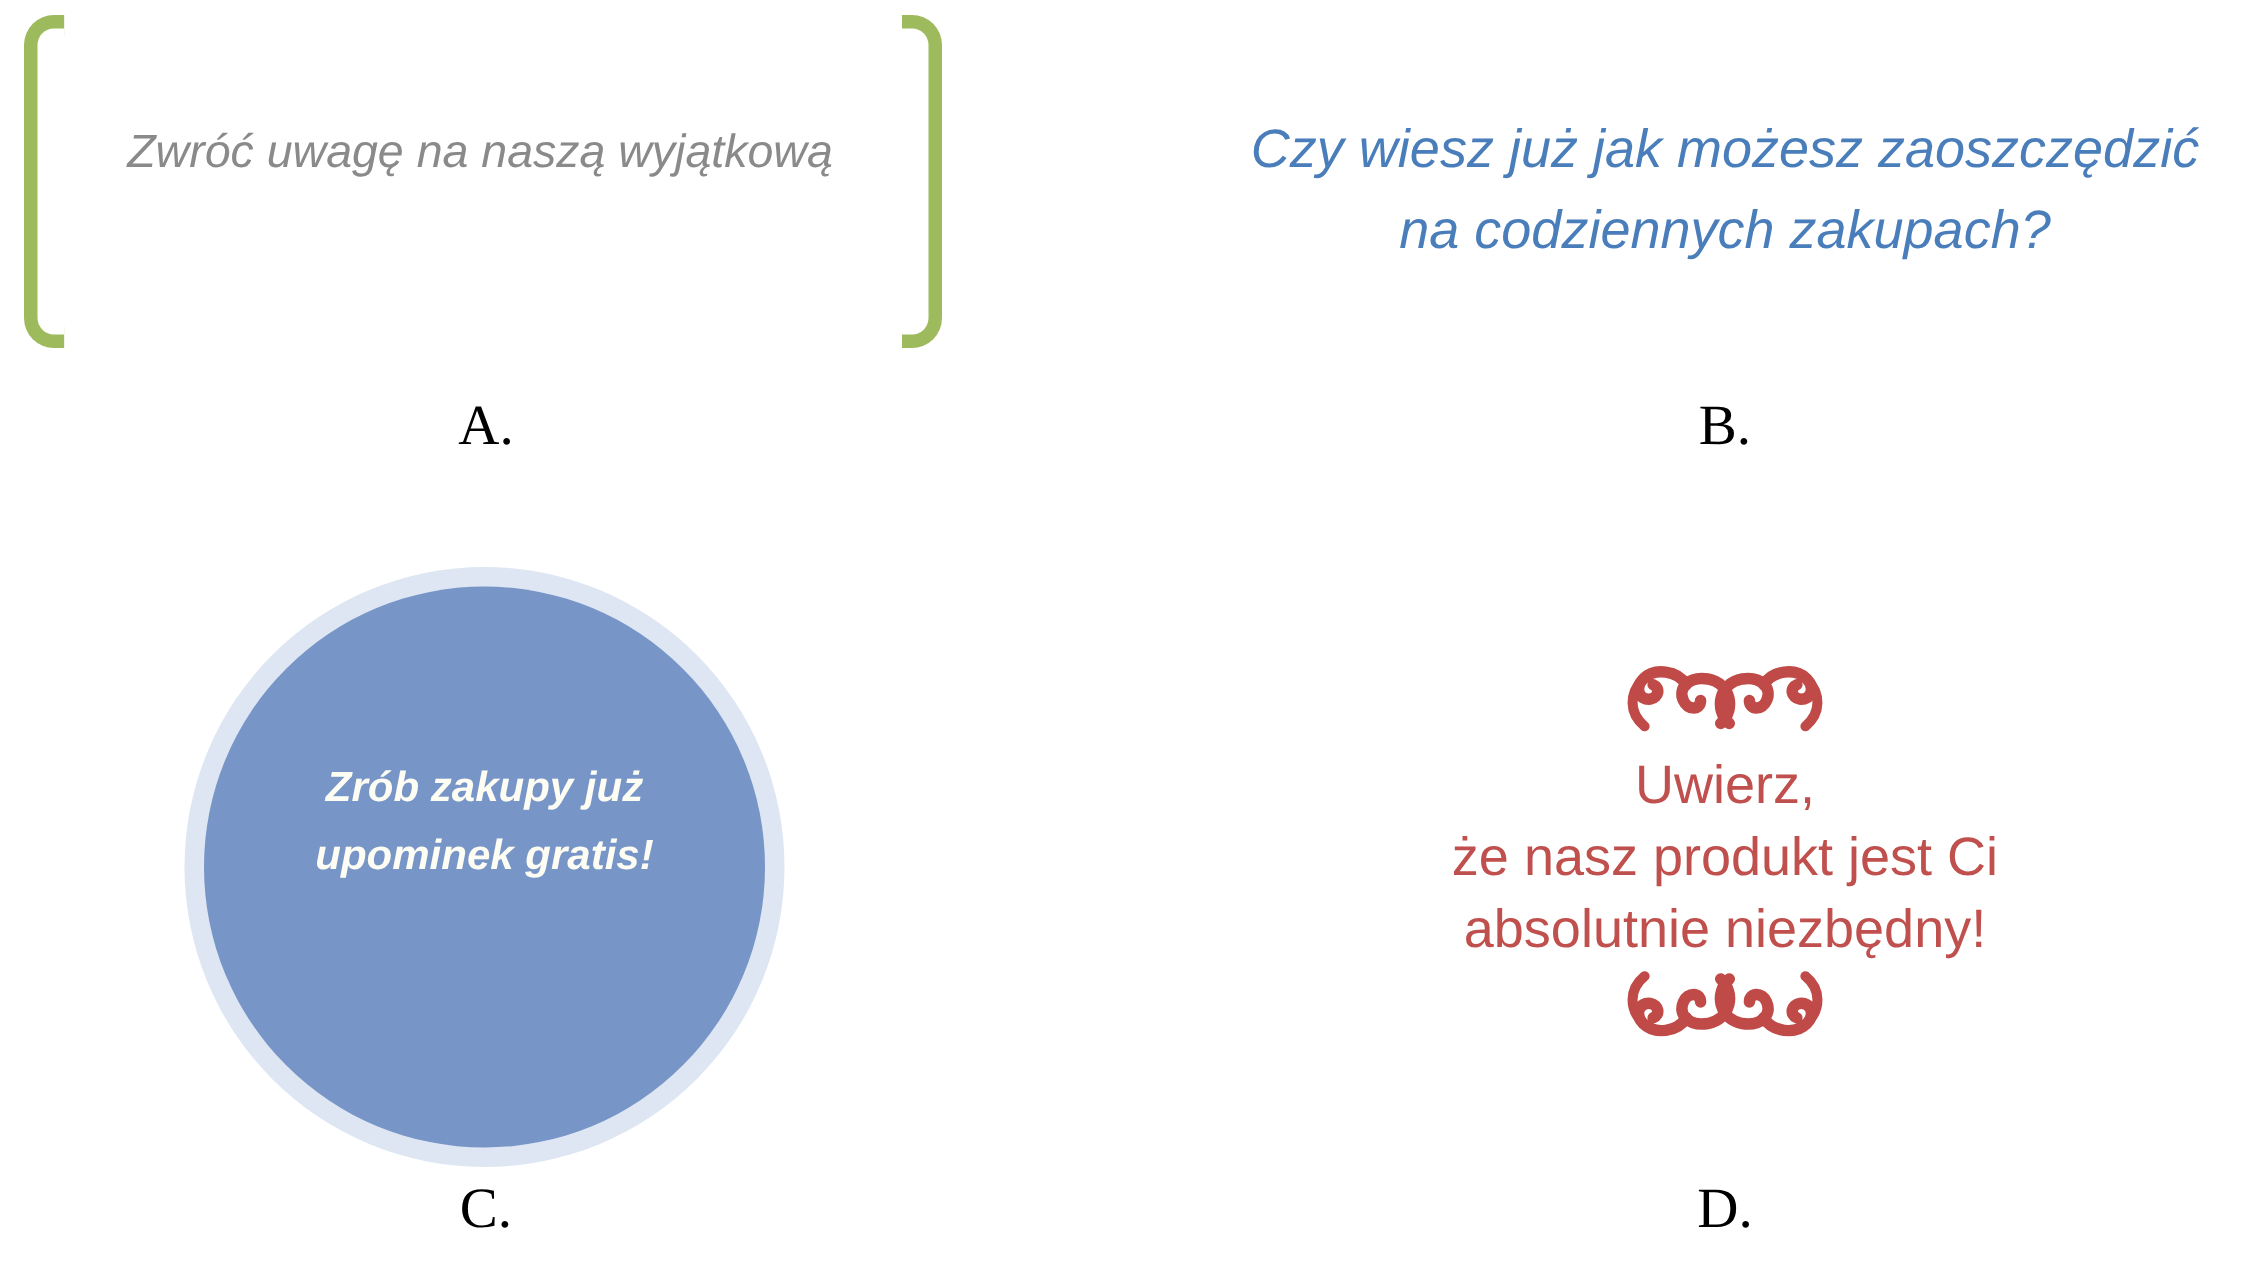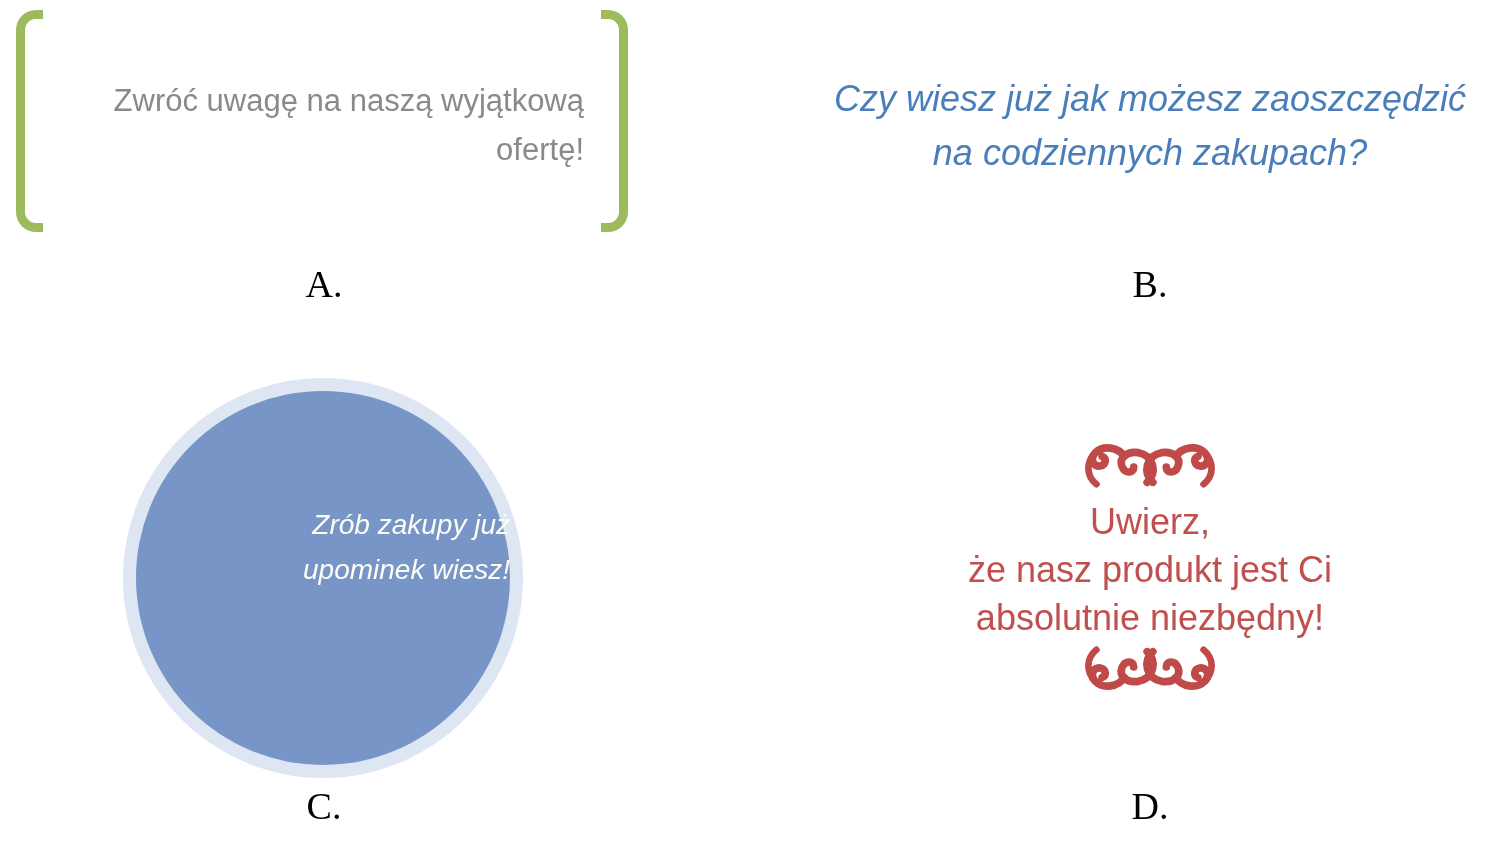--- a/index.html
+++ b/index.html
@@ -15,21 +15,22 @@
   
   .panel-a{position:absolute;left:14px;top:8px;width:620px;height:232px;}
   .bracket{position:absolute;top:2px;width:27px;height:222px;box-sizing:border-box;
            border:9px solid var(--bracket_green,#9dba5d);}
   .bracket-left{left:2px;border-right:none;
                 border-top-left-radius:20px;border-bottom-left-radius:20px;}
   .bracket-right{right:6px;border-left:none;
                  border-top-right-radius:20px;border-bottom-right-radius:20px;}
   .a-text{
     position:absolute;left:42px;right:50px;top:68px;
-    text-align:right;
+    text-align:center;
+    font-style:italic;
     font-size:31px;line-height:49px;
     color:var(--text_gray,#8a8a8a);
   }
 
   
   .label{
     position:absolute;
     text-align:center;
     font-family:"Liberation Serif","DejaVu Serif",serif;
     font-size:38px;color:#000000;
@@ -55,22 +56,22 @@
     border-radius:50%;
     background:var(--circle_ring,#dde6f2);
   }
   .circle-inner{
     position:absolute;inset:13px;
     border-radius:50%;
     background:var(--circle_fill,#7795c7);
   }
   .c-text{
     position:absolute;left:0;right:0;top:111px;
-    text-align:right;
-    font-style:italic;font-weight:normal;
+    text-align:center;
+    font-style:italic;font-weight:bold;
     font-size:28px;line-height:45px;
     color:var(--circle_text,#fdfdf4);
   }
 
   
   .panel-d{
     position:absolute;left:800px;top:444px;width:700px;
     text-align:center;
   }
   .fleuron{
@@ -101,36 +102,35 @@
   </defs>
 </svg>
 
 <div class="canvas">
 
   <section class="panel-a">
     <span class="bracket bracket-left"></span>
     <span class="bracket bracket-right"></span>
     <div class="a-text">
       <div>Zwróć uwagę na naszą wyjątkową</div>
-      <div>ofertę!</div>
     </div>
   </section>
   <div class="label label-a">A.</div>
 
   <section class="panel-b">
     <div>Czy wiesz już jak możesz zaoszczędzić</div>
     <div>na codziennych zakupach?</div>
   </section>
   <div class="label label-b">B.</div>
 
   <section class="panel-c">
     <div class="circle-inner">
       <div class="c-text">
         <div>Zrób zakupy już</div>
-        <div>upominek wiesz!</div>
+        <div>upominek gratis!</div>
       </div>
     </div>
   </section>
   <div class="label label-c">C.</div>
 
   <section class="panel-d">
     <svg class="fleuron" viewBox="0 0 140 48">
       <use href="#fh"></use>
       <use href="#fh" transform="matrix(-1 0 0 1 140 0)"></use>
     </svg>

